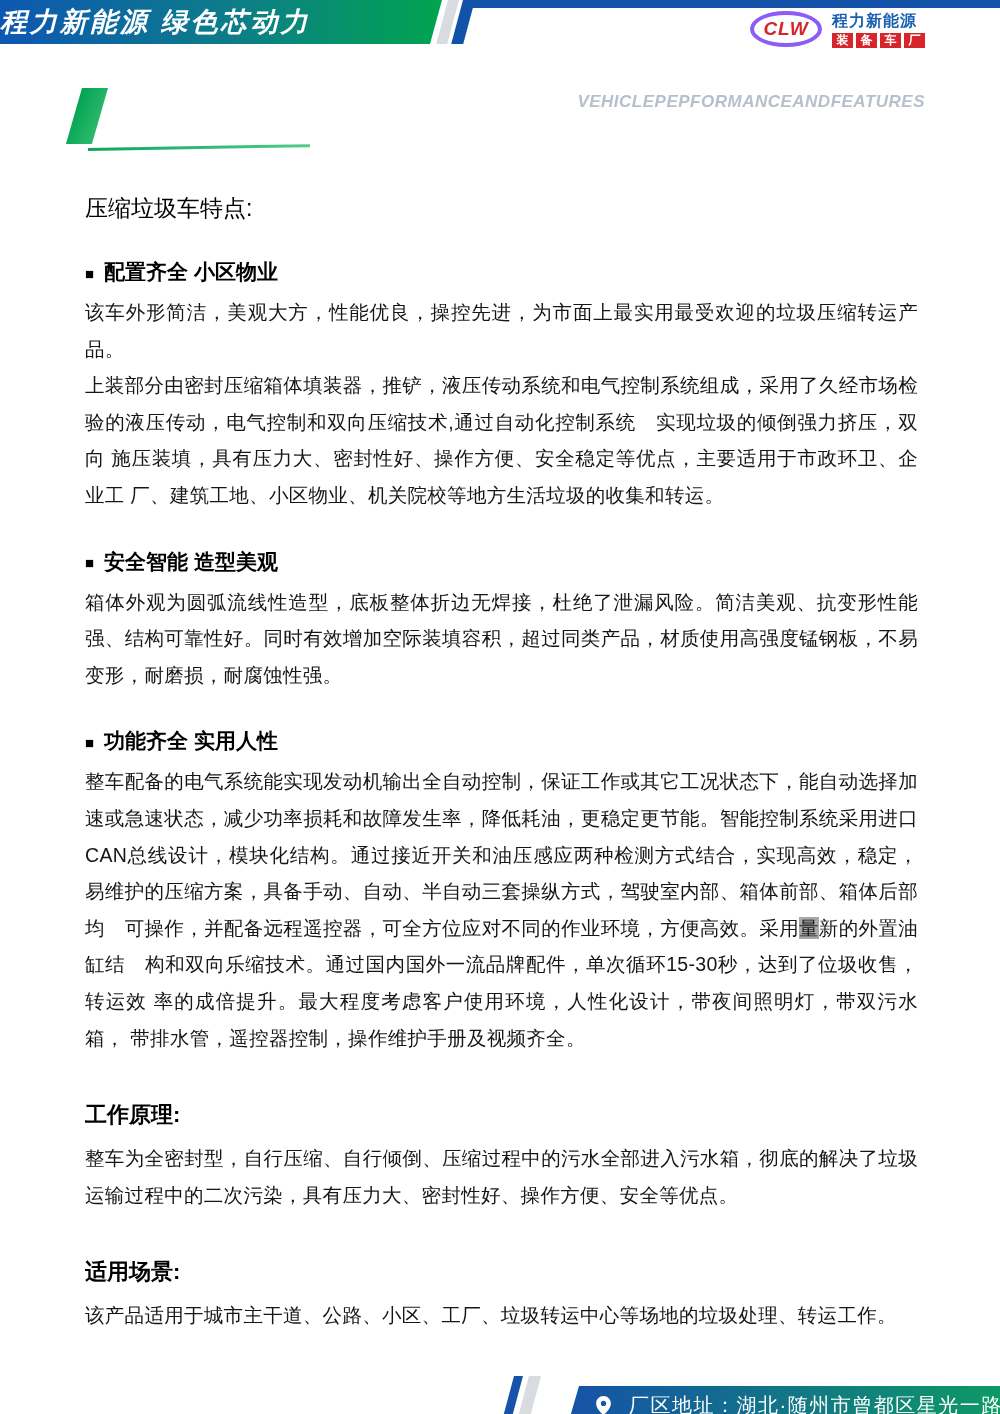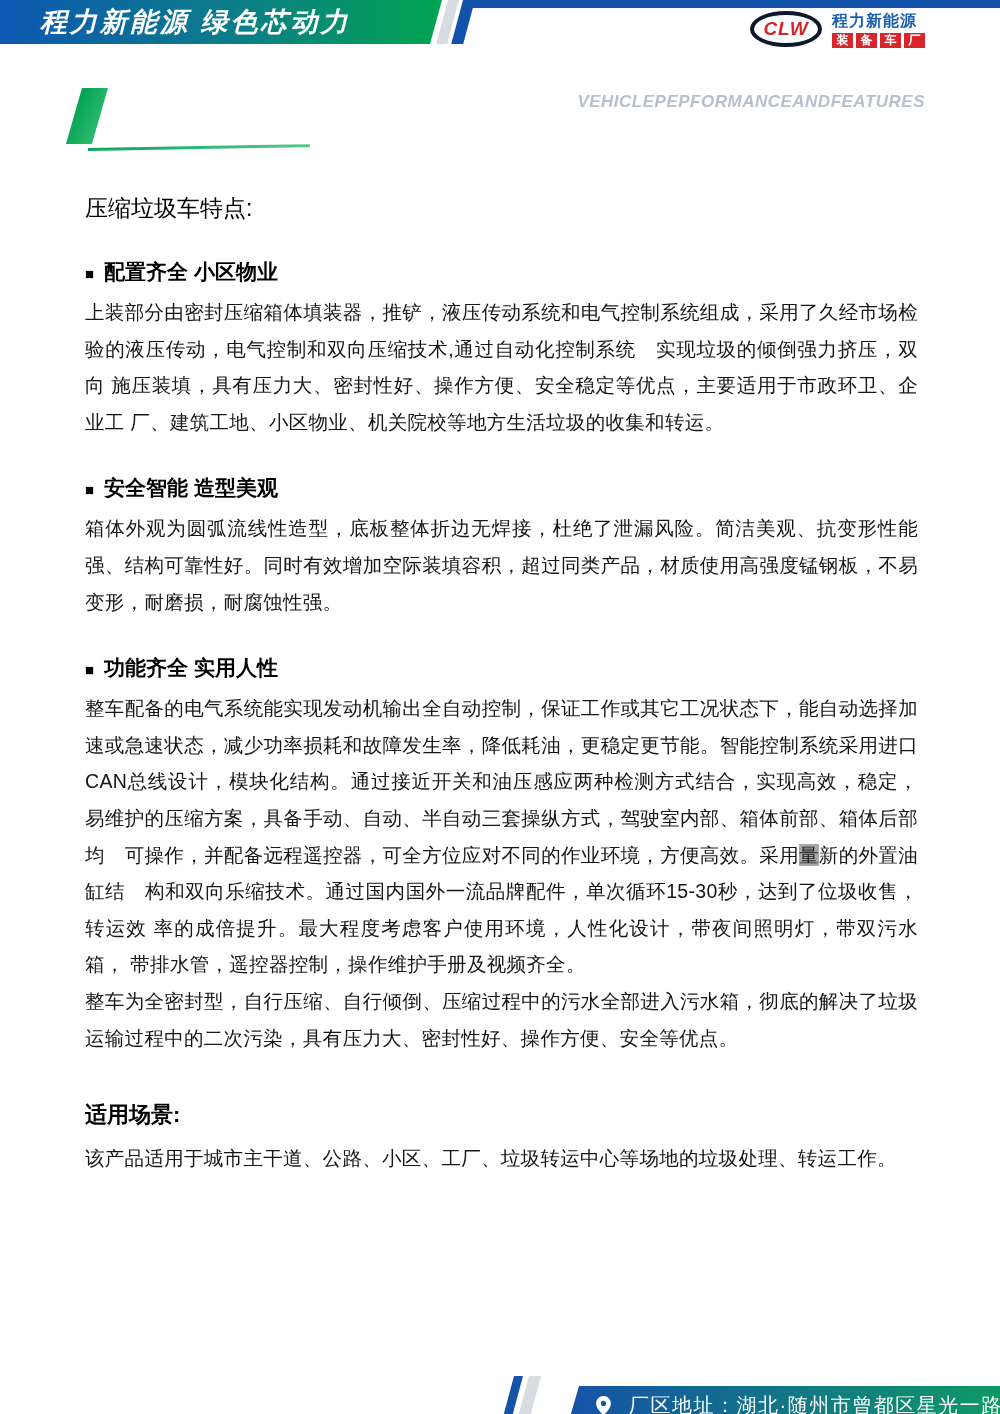--- a/index.html
+++ b/index.html
@@ -9,36 +9,36 @@
 
   
   .banner {
     position:absolute; left:0; top:0; width:442px; height:44px;
     background:linear-gradient(90deg,#0D57B2 0%,#0C7F86 55%,#00A44F 100%);
     clip-path:polygon(0 0,100% 0,calc(100% - 12px) 100%,0 100%);
     display:flex; align-items:center;
   }
   .banner-text {
     color:#ffffff; font-size:27px; font-weight:bold; font-style:italic;
-    letter-spacing:3px; padding-left:40px; white-space:nowrap;
+    letter-spacing:3px; white-space:nowrap;
   }
   .hdr-stripe-gray {
     position:absolute; left:448px; top:0; width:11px; height:44px;
     background:#D8DCE1; transform:skewX(-15deg); transform-origin:top left;
   }
   .hdr-stripe-blue {
     position:absolute; left:463px; top:0; width:12px; height:44px;
     background:#1352A9; transform:skewX(-15deg); transform-origin:top left;
   }
   .hdr-top-line { position:absolute; left:468px; top:0; width:532px; height:8px; background:#1352A9; }
 
   
   .logo-wrap { position:absolute; left:750px; top:11px; display:flex; align-items:flex-start; }
   .logo-oval {
-    width:72px; height:36px; border:4px solid #0f172a; border-radius:50%;
+    width:72px; height:36px; border:4px solid #8b5cf6; border-radius:50%;
     background:#ffffff; display:flex; align-items:center; justify-content:center;
     box-shadow:inset 0 0 0 1px #ffffff;
   }
   .logo-oval span { color:#D6252B; font-weight:bold; font-style:italic; font-size:19px; letter-spacing:1px; }
   .logo-text { margin-left:10px; }
   .logo-brand { color:#1961B0; font-weight:bold; font-size:16px; letter-spacing:1px; line-height:20px; white-space:nowrap; }
   .logo-blocks { display:flex; margin-top:2px; }
   .logo-block {
     width:21px; height:15px; background:#D6252B; color:#ffffff; font-size:12px; font-weight:bold;
     line-height:15px; text-align:center; margin-right:3px;
@@ -132,34 +132,36 @@
   <div class="badge-underline"></div>
   <div class="watermark">VEHICLEPEPFORMANCEANDFEATURES</div>
 
   <div class="content">
     <div class="main-title">压缩垃圾车特点:</div>
 
     <div class="sec-heading">
       <span class="bullet">■</span>
       <span>配置齐全 小区物业</span>
     </div>
+    <p>该车外形简洁，美观大方，性能优良，操控先进，为市面上最实用最受欢迎的垃圾压缩转运产品。</p>
     <p>上装部分由密封压缩箱体填装器，推铲，液压传动系统和电气控制系统组成，采用了久经市场检 验的液压传动，电气控制和双向压缩技术,通过自动化控制系统　实现垃圾的倾倒强力挤压，双向 施压装填，具有压力大、密封性好、操作方便、安全稳定等优点，主要适用于市政环卫、企业工 厂、建筑工地、小区物业、机关院校等地方生活垃圾的收集和转运。</p>
 
     <div class="sec-heading">
       <span class="bullet">■</span>
       <span>安全智能 造型美观</span>
     </div>
     <p>箱体外观为圆弧流线性造型，底板整体折边无焊接，杜绝了泄漏风险。简洁美观、抗变形性能强、结构可靠性好。同时有效增加空际装填容积，超过同类产品，材质使用高强度锰钢板，不易变形，耐磨损，耐腐蚀性强。</p>
 
     <div class="sec-heading">
       <span class="bullet">■</span>
       <span>功能齐全 实用人性</span>
     </div>
     <p><span>整车配备的电气系统能实现发动机输出全自动控制，保证工作或其它工况状态下，能自动选择加　速或急速状态，减少功率损耗和故障发生率，降低耗油，更稳定更节能。智能控制系统采用进口　CAN总线设计，模块化结构。通过接近开关和油压感应两种检测方式结合，实现高效，稳定，易维护的压缩方案，具备手动、自动、半自动三套操纵方式，驾驶室内部、箱体前部、箱体后部均　可操作，并配备远程遥控器，可全方位应对不同的作业环境，方便高效。采用</span><span class="hl">量</span><span>新的外置油缸结　构和双向乐缩技术。通过国内国外一流品牌配件，单次循环15-30秒，达到了位圾收售，转运效 率的成倍提升。最大程度考虑客户使用环境，人性化设计，带夜间照明灯，带双污水箱， 带排水管，遥控器控制，操作维护手册及视频齐全。</span></p>
 
+    <div class="plain-heading">工作原理:</div>
     <p>整车为全密封型，自行压缩、自行倾倒、压缩过程中的污水全部进入污水箱，彻底的解决了垃圾运输过程中的二次污染，具有压力大、密封性好、操作方便、安全等优点。</p>
 
     <div class="plain-heading">适用场景:</div>
     <p>该产品适用于城市主干道、公路、小区、工厂、垃圾转运中心等场地的垃圾处理、转运工作。</p>
   </div>
 
   <div class="ftr-stripe-blue"></div>
   <div class="ftr-stripe-gray"></div>
   <div class="footer-bar">
     <svg class="pin-icon" width="15" height="19" viewBox="0 0 14 18">

